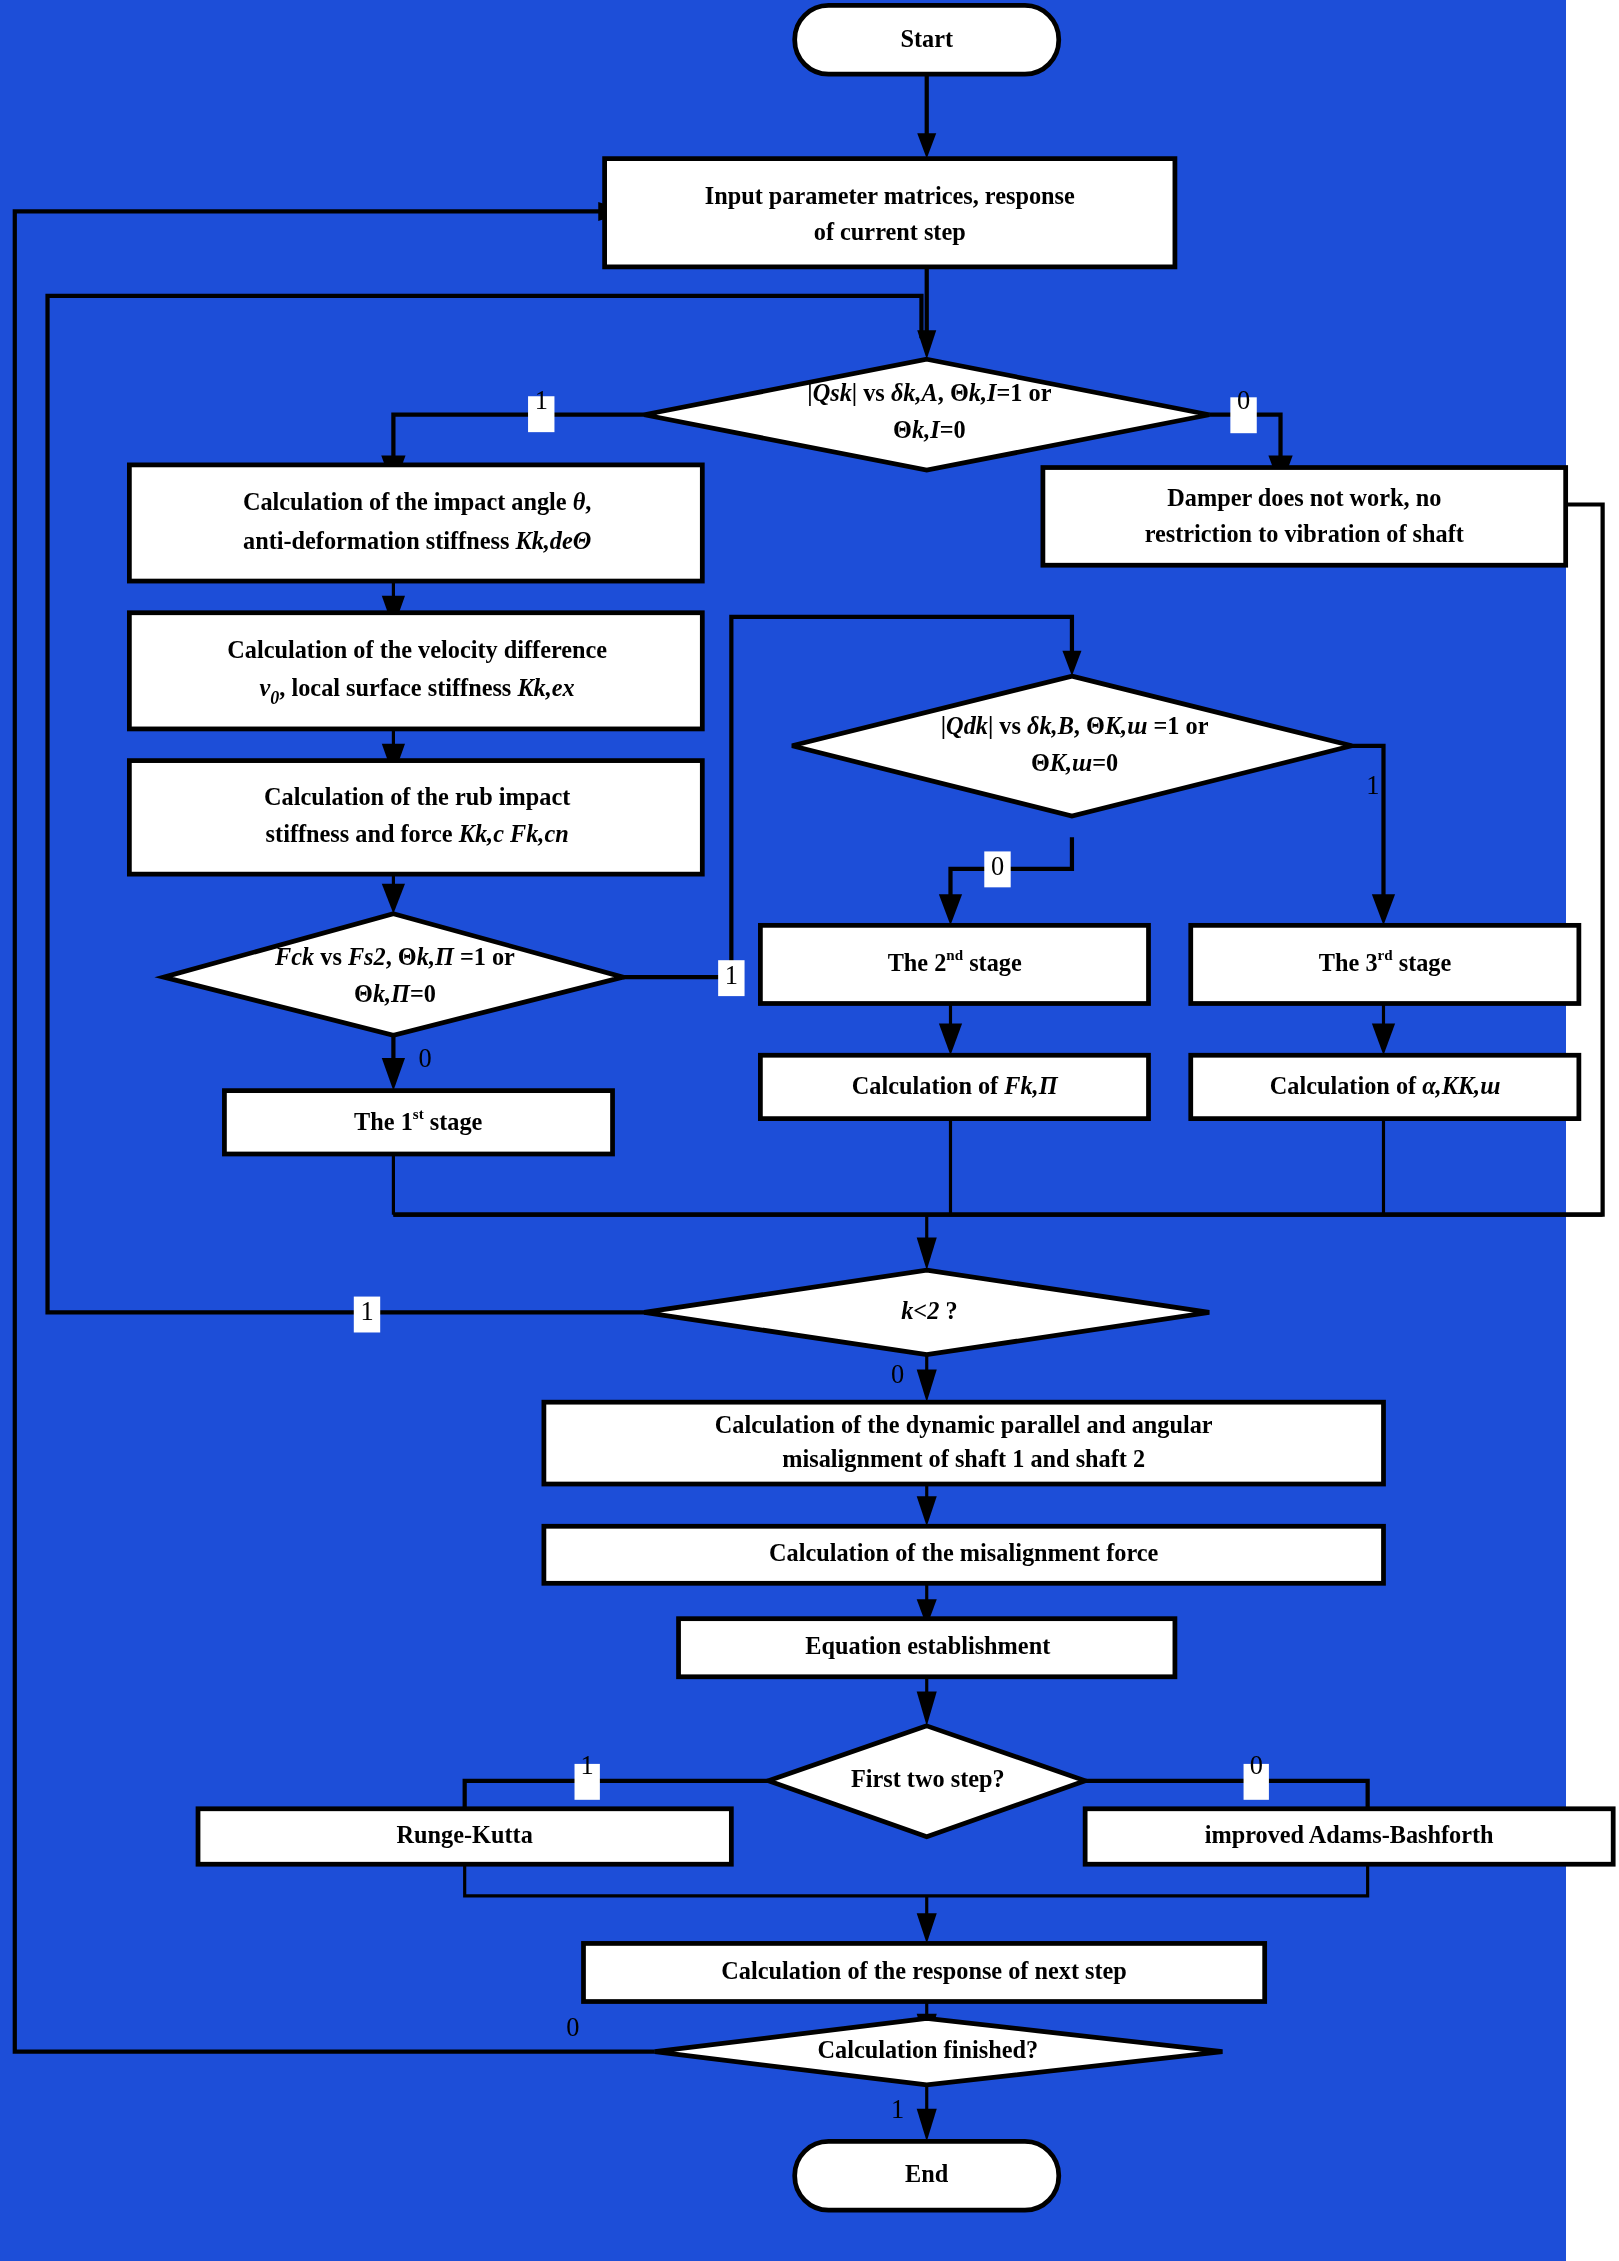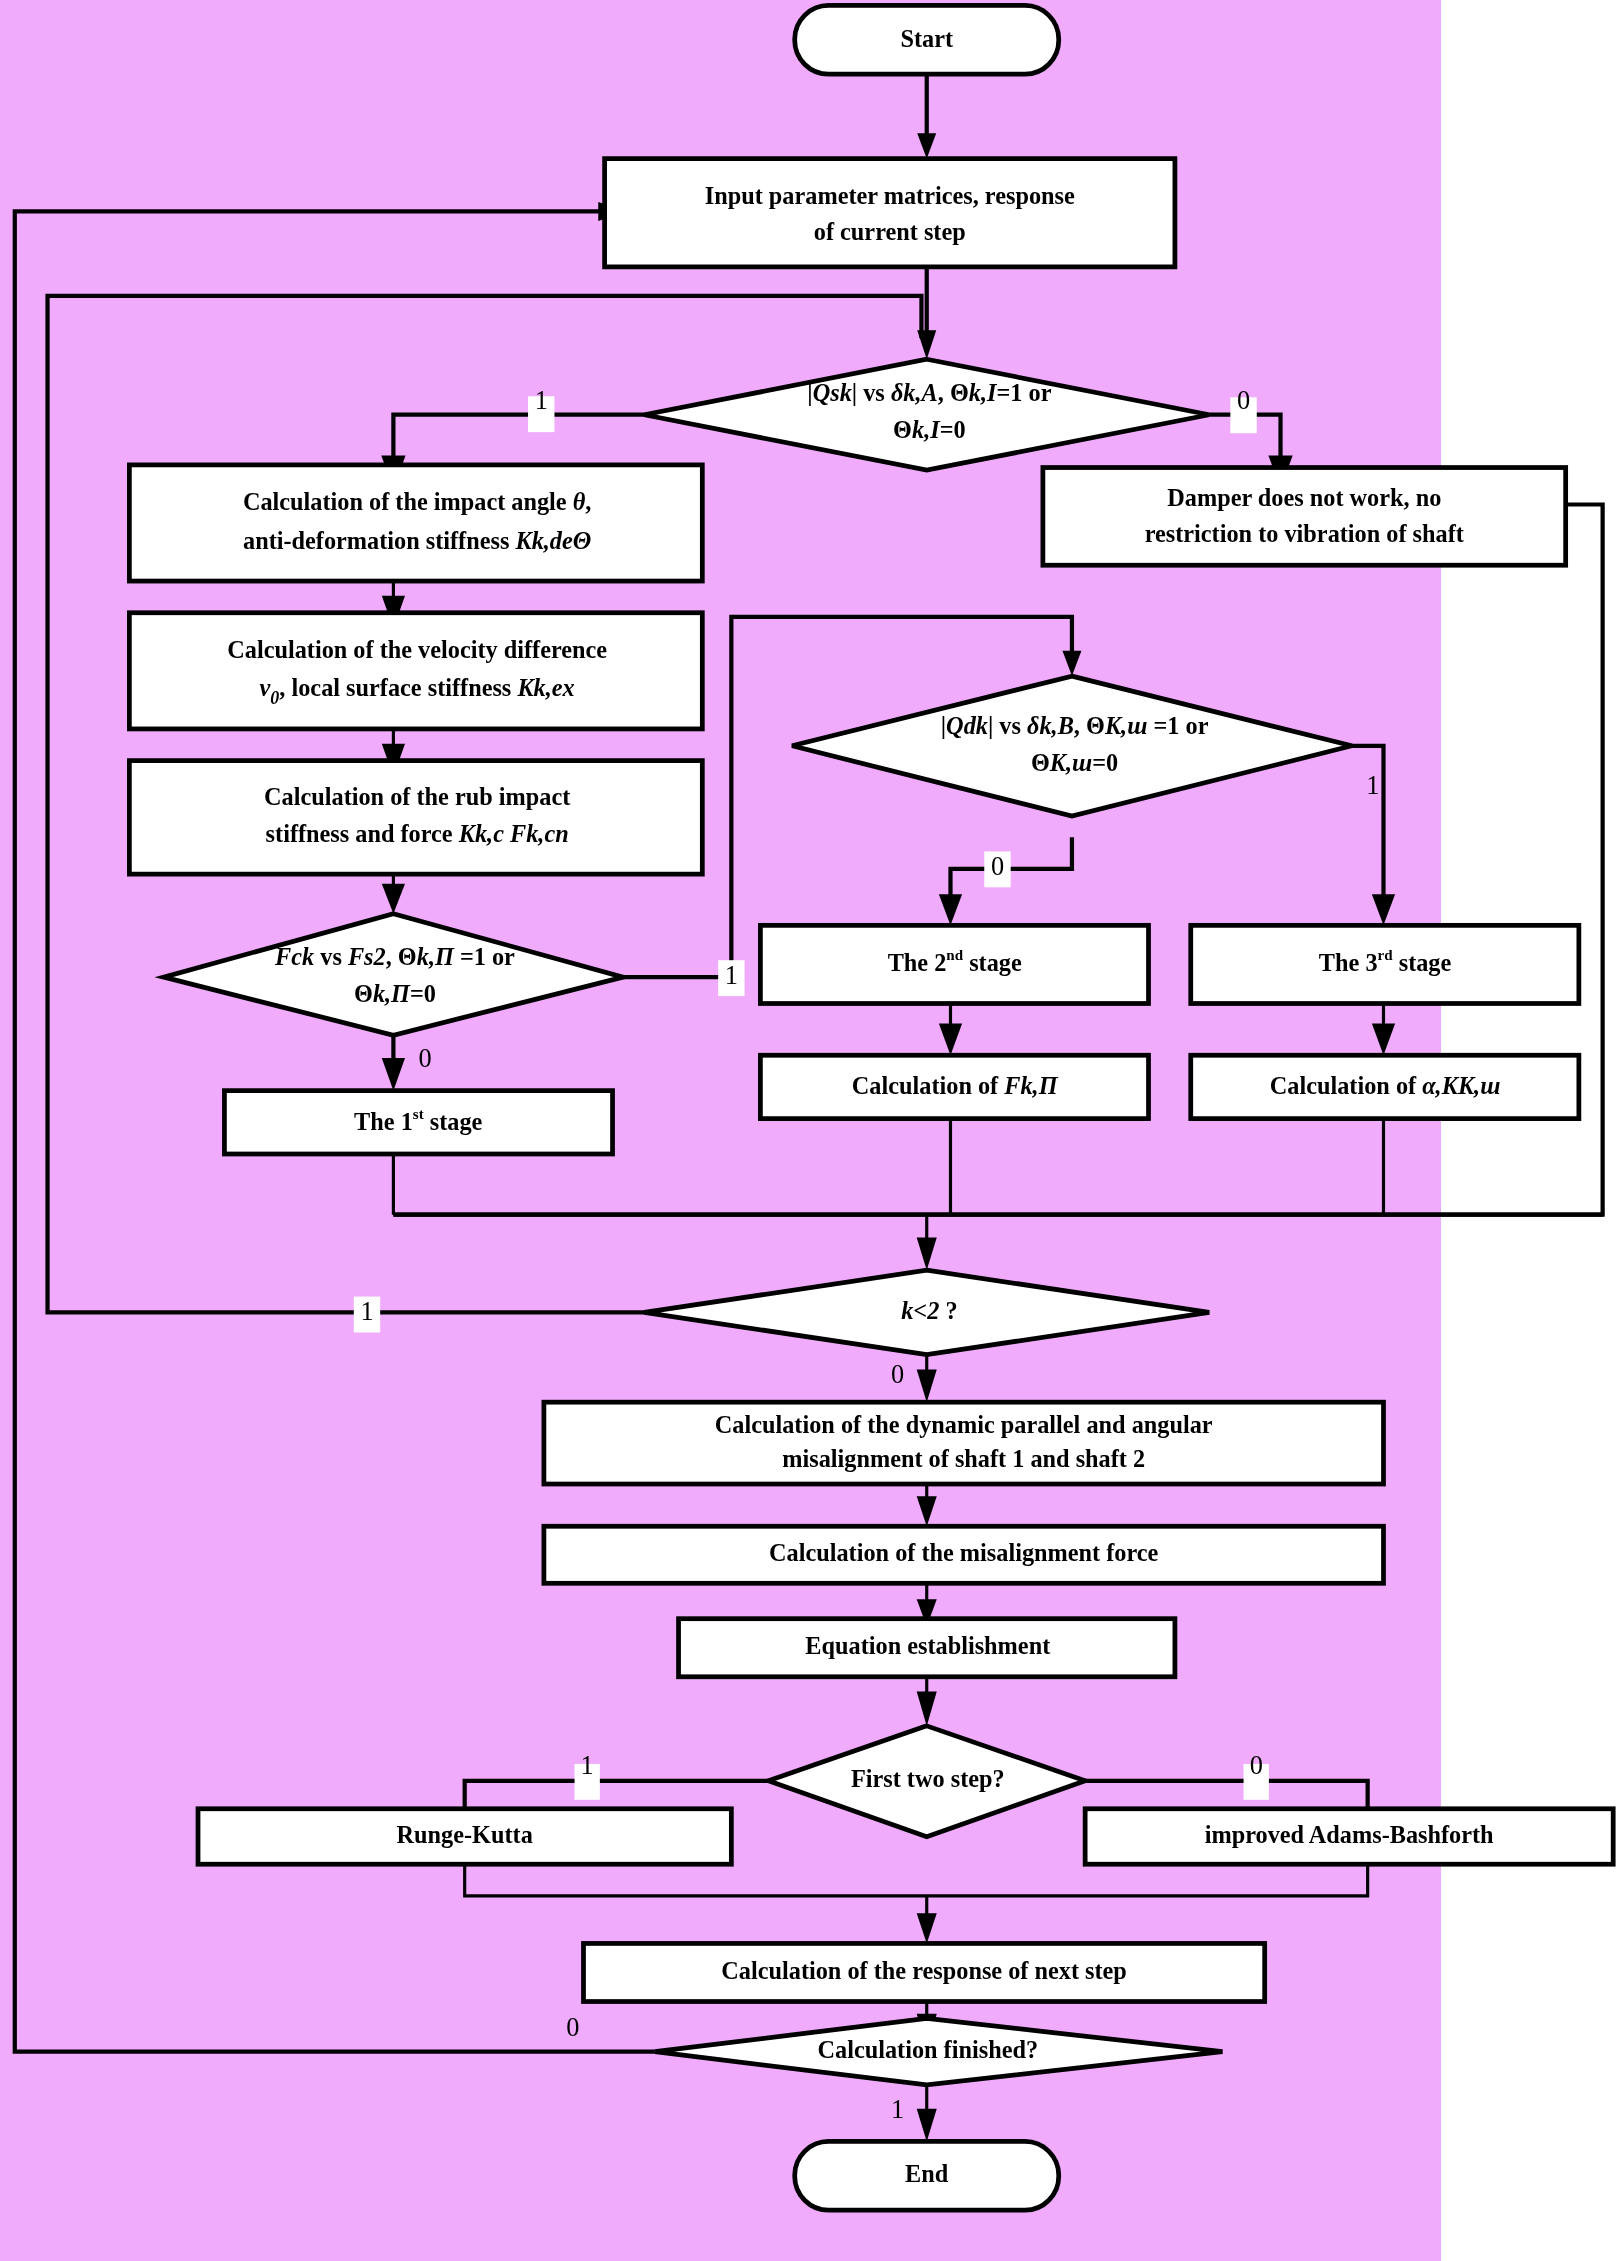--- a/index.html
+++ b/index.html
@@ -8,23 +8,23 @@
     padding: 0;
     background: #ffffff;
   }
   body {
     width: 1619px;
     height: 2261px;
     font-family: "Liberation Serif", "DejaVu Serif", serif;
   }
   #flowchart-root {
     position: relative;
-    width: 1441px;
+    width: 1566px;
     height: 2261px;
-    background: #f0abfc;
+    background: #1d4ed8;
   }
   svg.fc {
     display: block;
     width: 1619px;
     height: 2261px;
   }
   .shape-stroke {
     fill: #ffffff;
     stroke: #000000;
     stroke-width: 9;

